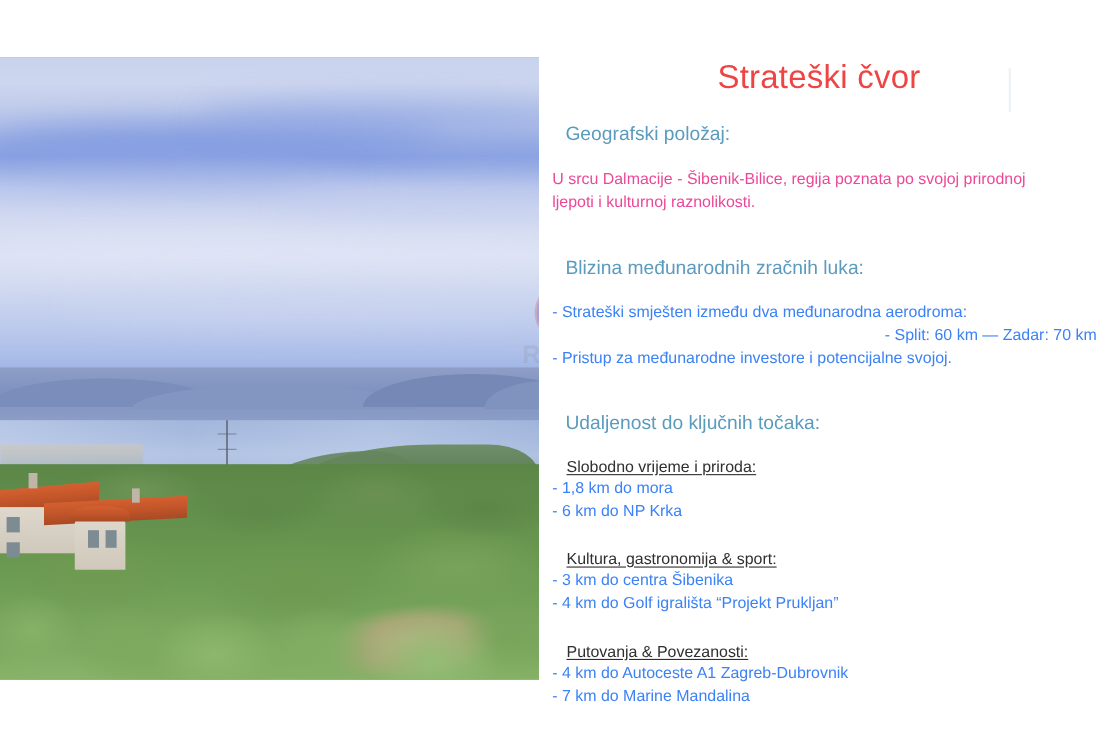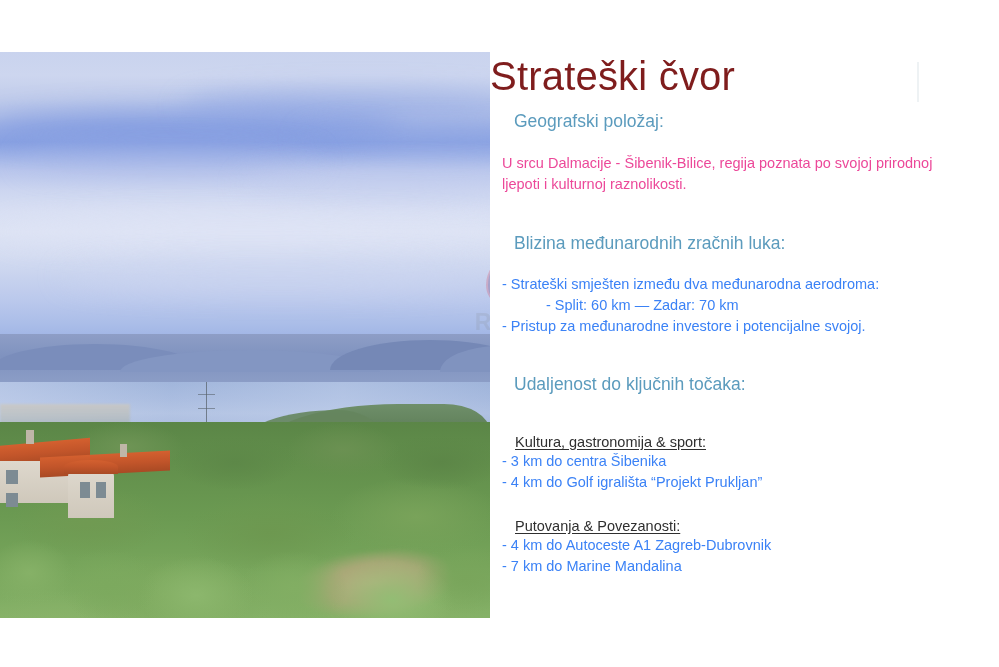--- a/index.html
+++ b/index.html
@@ -181,24 +181,24 @@
     top: 0;
     width: 509px;
     height: 667px;
     background: #ffffff;
   }
 
   .page-title {
     position: absolute;
     left: 0; right: 0;
     top: 54px;
-    text-align: left;
-    font-size: 40px;
+    text-align: center;
+    font-size: 30px;
     font-weight: 400;
-    color: #7f1d1d;
+    color: #ef4444;
     letter-spacing: .2px;
     white-space: nowrap;
   }
   .title-tick {
     position: absolute;
     left: 427px;
     top: 62px;
     width: 2px;
     height: 40px;
     background: #eef2f4;
@@ -225,21 +225,21 @@
     line-height: 1.48;
   }
   .sub-head {
     font-size: 14.5px;
     color: #2f2f2f;
     text-decoration: underline;
     text-underline-offset: 2px;
     margin-left: 13px;
     display: inline-block;
   }
-  .indent-1 { margin-left: 44px; }
+  .indent-1 { margin-left: 44px; text-align: right; }
   .gap-lg { height: 24px; }
   .gap-sm { height: 7px; }
 
   
   #watermark {
     position: absolute;
     left: 440px;
     top: 246px;
     width: 168px;
     height: 90px;
@@ -324,20 +324,26 @@
     <h2 class="section-head">Blizina međunarodnih zračnih luka:</h2>
     <div class="gap-sm"></div>
     <div class="body-line">- Strateški smješten između dva međunarodna aerodroma:</div>
     <div class="body-line indent-1">-  Split: 60 km — Zadar: 70 km</div>
     <div class="body-line">- Pristup za međunarodne investore i potencijalne svojoj.</div>
 
     <div class="gap-lg"></div>
 
     <h2 class="section-head">Udaljenost do ključnih točaka:</h2>
 
+    <div>
+      <div class="gap-sm"></div>
+      <div><span class="sub-head">Slobodno vrijeme i priroda:</span></div>
+      <div class="body-line">- 1,8 km do mora</div>
+      <div class="body-line">- 6 km do NP Krka</div>
+    </div>
 
     <div class="gap-lg"></div>
 
     <div>
       <div><span class="sub-head">Kultura, gastronomija &amp; sport:</span></div>
       <div class="body-line">- 3 km do centra Šibenika</div>
       <div class="body-line">- 4 km do Golf igrališta “Projekt Prukljan”</div>
     </div>
 
     <div class="gap-lg"></div>

